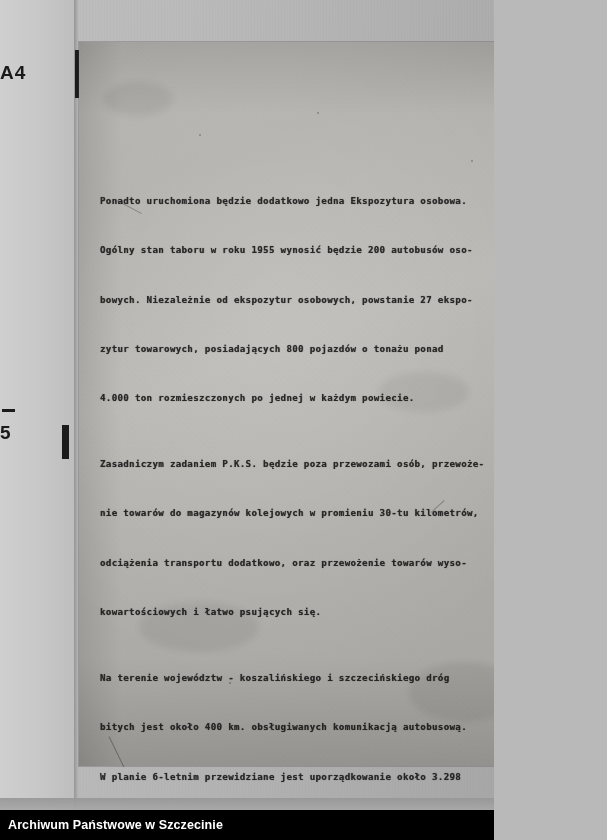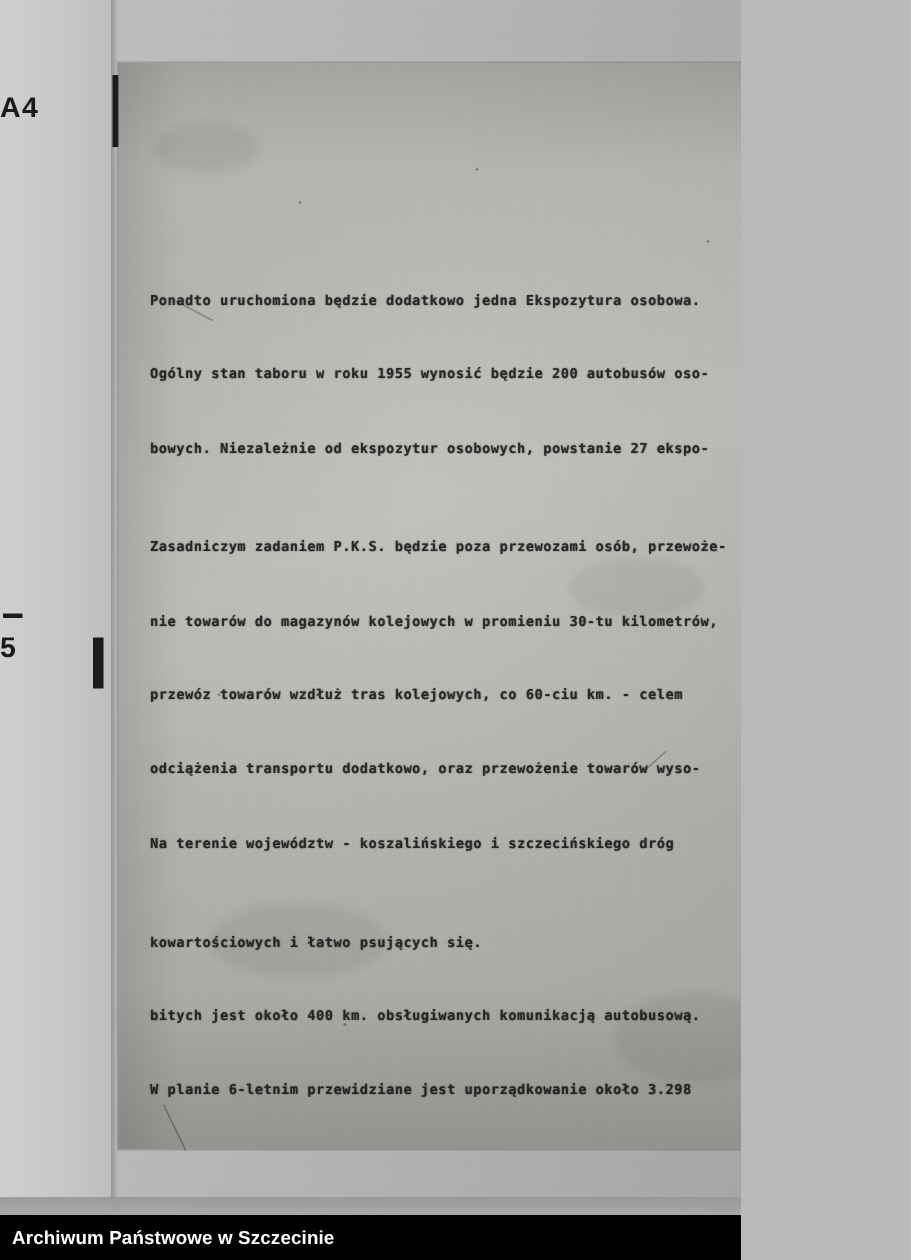--- a/index.html
+++ b/index.html
@@ -260,28 +260,29 @@
   <div class="reg-mark reg-h"></div>
   <div class="reg-mark reg-v"></div>
   <div class="reg-mark reg-v2"></div>
 
   <div class="pencil-mark">6</div>
 
   <div class="typed">
     <span class="ln">Ponadto uruchomiona będzie dodatkowo jedna Ekspozytura osobowa.</span>
     <span class="ln">Ogólny stan taboru w roku 1955 wynosić będzie 200 autobusów oso-</span>
     <span class="ln">bowych. Niezależnie od ekspozytur osobowych, powstanie 27 ekspo-</span>
+    <span class="ln">zytur towarowych, posiadających 800 pojazdów o tonażu ponad</span>
+    <span class="ln">4.000 ton rozmieszczonych po jednej w każdym powiecie.</span>
 
     <span class="ln">Zasadniczym zadaniem P.K.S. będzie poza przewozami osób, przewoże-</span>
     <span class="ln">nie towarów do magazynów kolejowych w promieniu 30-tu kilometrów,</span>
-    <span class="ln">przewóz towarów wzdłuż tras kolejowych, co 60-ciu km. - celem</span>
     <span class="ln">odciążenia transportu dodatkowo, oraz przewożenie towarów wyso-</span>
+    <span class="ln">kowartościowych i łatwo psujących się.</span>
+
     <span class="ln">Na terenie województw - koszalińskiego i szczecińskiego dróg</span>
-
-    <span class="ln">kowartościowych i łatwo psujących się.</span>
     <span class="ln">bitych jest około 400 km. obsługiwanych komunikacją autobusową.</span>
     <span class="ln">W planie 6-letnim przewidziane jest uporządkowanie około 3.298</span>
     
     
     
     
     
     
     
     

